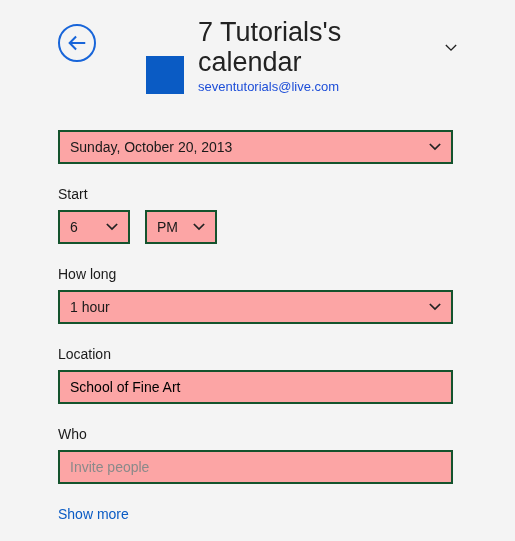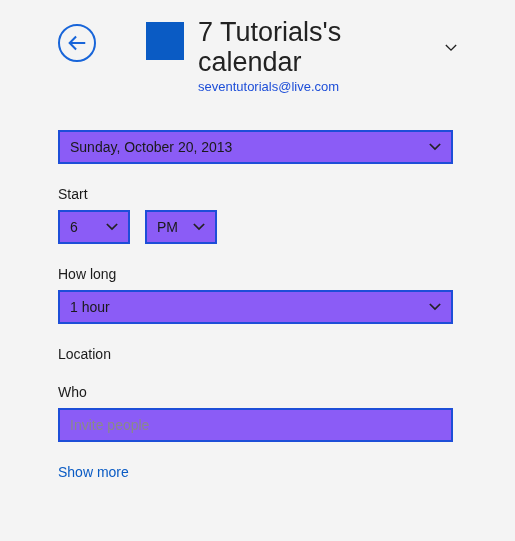--- a/index.html
+++ b/index.html
@@ -36,21 +36,21 @@
     }
     .back-button svg {
       width: 22px;
       height: 22px;
     }
     .back-button svg path, .back-button svg line {
       stroke: #1865d9;
     }
     .header-main {
       display: flex;
-      align-items: flex-start;
+      align-items: flex-end;
       gap: 14px;
       padding-left: 32px;
     }
     .color-block {
       width: 38px;
       height: 38px;
       background: #0a5bc4;
       flex-shrink: 0;
       margin-top: 4px;
     }
@@ -79,22 +79,22 @@
     }
     .field-label {
       font-size: 14px;
       color: #1a1a1a;
       margin-bottom: 8px;
       display: block;
       font-weight: 400;
     }
     .select-box, .input-box {
       height: 34px;
-      border: 2px solid #1d4ed8;
-      background: #8b5cf6;
+      border: 2px solid #14532d;
+      background: #fca5a5;
       display: flex;
       align-items: center;
       padding: 0 10px;
       font-size: 14px;
       color: #1a1a1a;
       position: relative;
     }
     .input-box {
       width: 395px;
     }
@@ -205,20 +205,23 @@
     <span class="chev">
       <svg viewBox="0 0 14 9">
           <path d="M1 1 L7 7 L13 1" stroke="#222" stroke-width="2" fill="none"></path>
         </svg>
     </span>
   </div>
 </div>
 
 <div class="field">
   <label class="field-label">Location</label>
+  <div class="input-box">
+    <input type="text" value="School of Fine Art" style="">
+  </div>
 </div>
 
 <div class="field">
   <label class="field-label">Who</label>
   <div class="input-box">
     <input type="text" placeholder="Invite people" style="">
   </div>
 </div>
 
 <div class="show-more">Show more</div>

